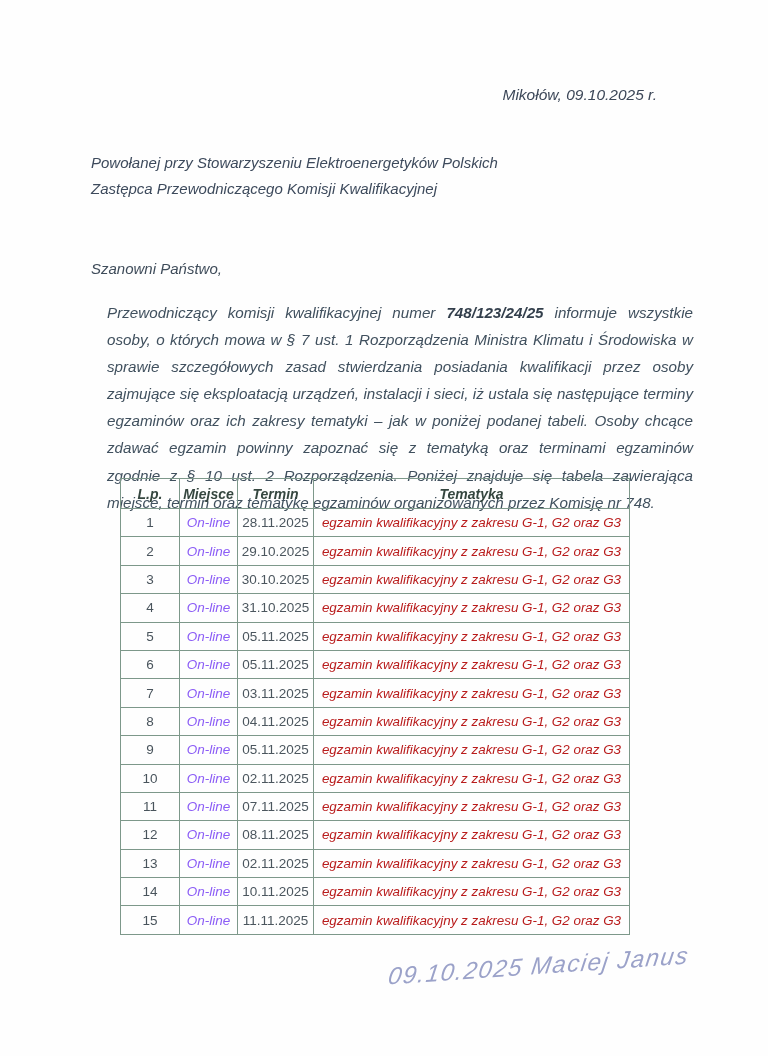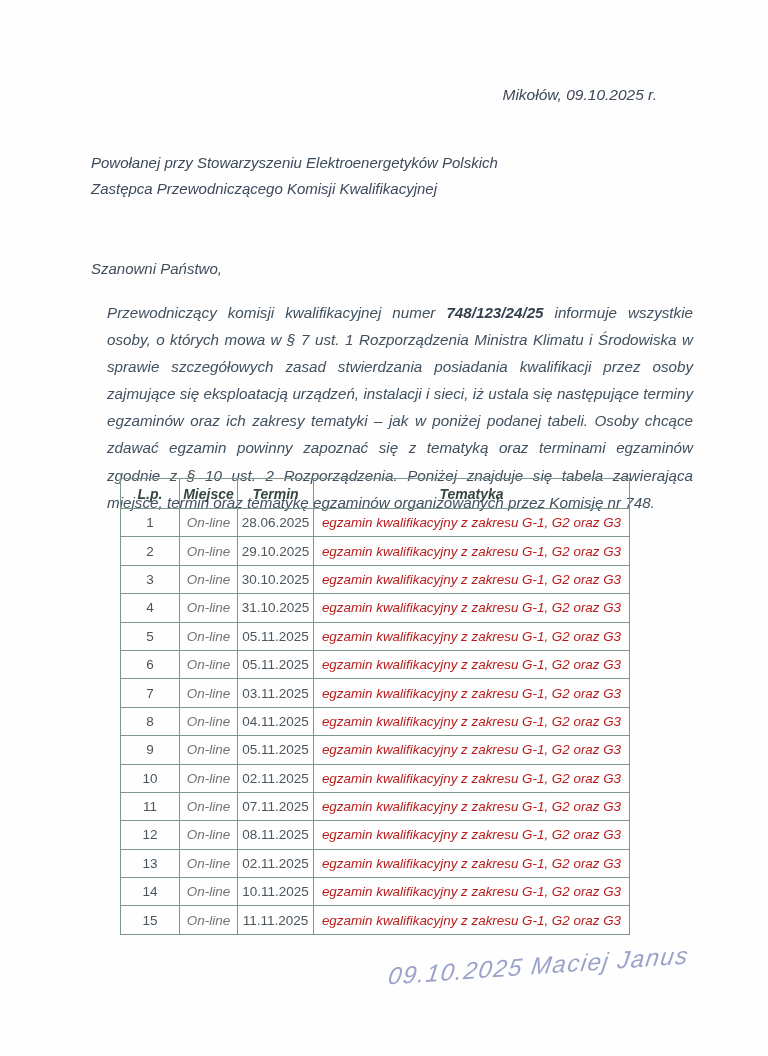--- a/index.html
+++ b/index.html
@@ -52,21 +52,21 @@
   }
   table.schedule th {
     height:29px;
     font-style:italic; font-weight:bold;
     font-size:14px; color:#35463f;
   }
   table.schedule td {
     height:27.4px;
     font-size:13.5px; color:#49545c;
   }
-  table.schedule td.c1 { font-style:italic; color:#737373; }
+  table.schedule td.c1 { font-style:italic; color:#8b5cf6; }
   table.schedule td.c2 { font-style:normal; color:#4b565e; }
   table.schedule td.c3 { font-style:italic; font-size:13.4px; color:#b91c1c; }
   .signature {
     position:absolute; top:952px; left:388px;
     font-style:italic; font-size:24px;
     color:#8a92c0;
     transform:rotate(-4deg) skewX(-12deg);
     letter-spacing:1.5px;
     white-space:nowrap;
     opacity:0.85;
@@ -100,21 +100,21 @@
         <th>L.p.</th>
         <th>Miejsce</th>
         <th>Termin</th>
         <th>Tematyka</th>
       </tr>
     </thead>
     <tbody id="schedule-body">
         <tr>
           <td class="c0">1</td>
           <td class="c1">On-line</td>
-          <td class="c2">28.06.2025</td>
+          <td class="c2">28.11.2025</td>
           <td class="c3">egzamin kwalifikacyjny z zakresu G-1, G2 oraz G3</td>
         </tr>
         <tr>
           <td class="c0">2</td>
           <td class="c1">On-line</td>
           <td class="c2">29.10.2025</td>
           <td class="c3">egzamin kwalifikacyjny z zakresu G-1, G2 oraz G3</td>
         </tr>
         <tr>
           <td class="c0">3</td>

